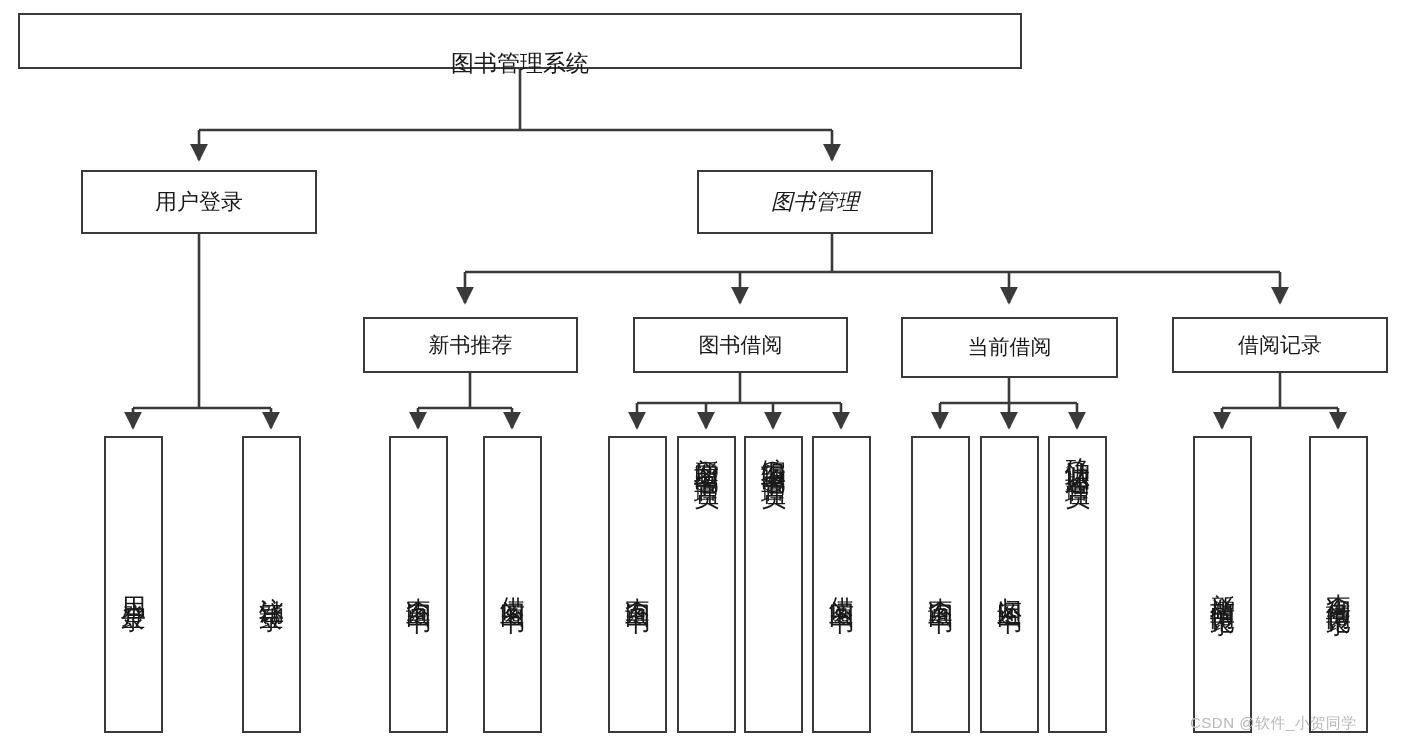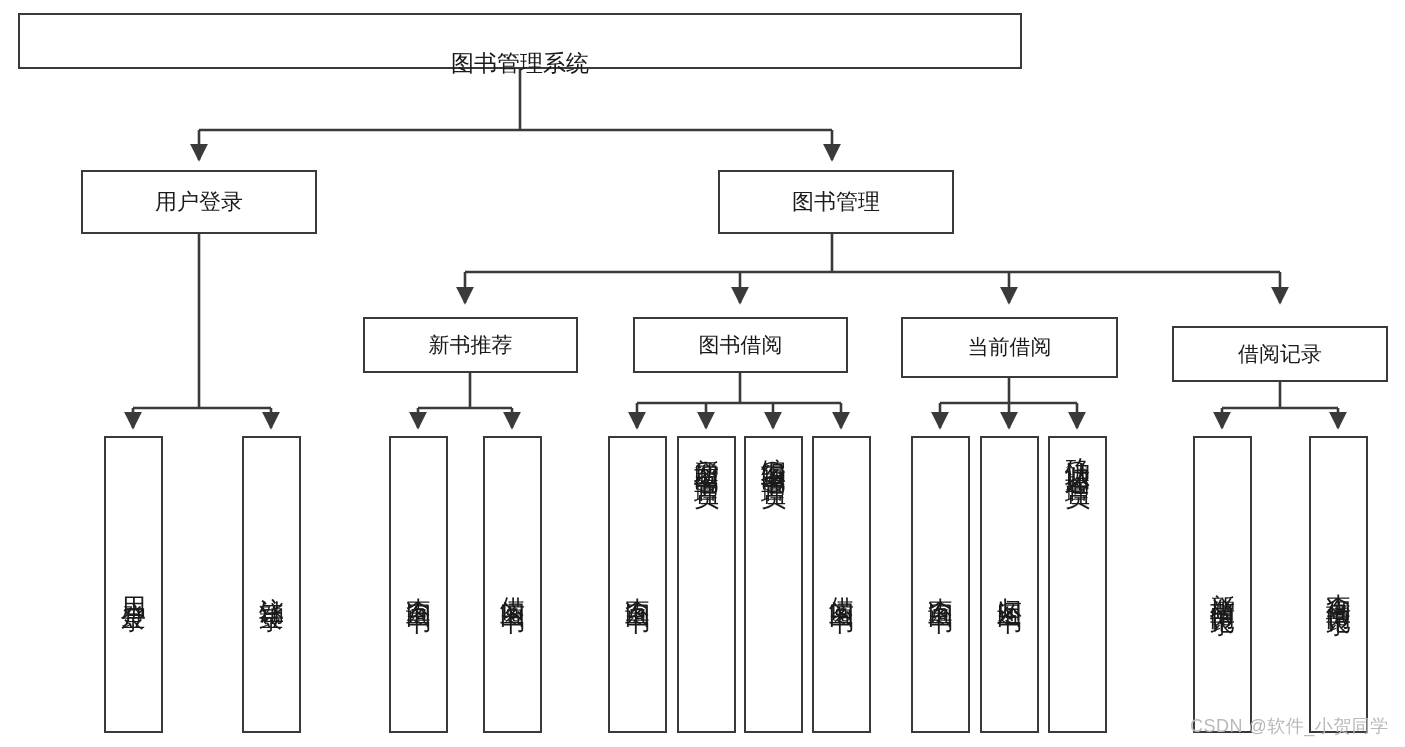--- a/index.html
+++ b/index.html
@@ -52,21 +52,21 @@
     text-orientation: upright;
     font-size: 25px;
     letter-spacing: 4px;
     line-height: 1;
     white-space: nowrap;
   }
   .leaf.align-middle { align-items: center; }
   .watermark {
     position: absolute;
     color: #b9b9b9;
-    font-size: 18px;
+    font-size: 15px;
     white-space: nowrap;
     letter-spacing: 0.5px;
   }
 </style>
 </head>
 <body>
 
 <div id="diagram-root">
 
   <svg id="edge-layer" viewBox="0 0 1405 747" xmlns="http://www.w3.org/2000/svg">
@@ -119,34 +119,34 @@
     </g>
   </svg>
 
   <div class="node level-root" style="left:18px; top:13px; width:1004px; height:56px;">
     <span class="node-label">图书管理系统</span>
   </div>
 
   <div class="node level-2" style="left:81px; top:170px; width:236px; height:64px;">
     <span class="node-label">用户登录</span>
   </div>
-  <div class="node level-2" style="left:718px; top:170px; width:236px; height:64px;">
+  <div class="node level-2" style="left:697px; top:170px; width:236px; height:64px;font-style:italic;">
     <span class="node-label">图书管理</span>
   </div>
 
   <div class="node level-3" style="left:633px; top:317px; width:215px; height:56px;">
     <span class="node-label">图书借阅</span>
   </div>
   <div class="node level-3" style="left:363px; top:317px; width:215px; height:56px;">
     <span class="node-label">新书推荐</span>
   </div>
   <div class="node level-3" style="left:901px; top:317px; width:217px; height:61px;">
     <span class="node-label">当前借阅</span>
   </div>
-  <div class="node level-3" style="left:1172px; top:326px; width:216px; height:56px;">
+  <div class="node level-3" style="left:1172px; top:317px; width:216px; height:56px;">
     <span class="node-label">借阅记录</span>
   </div>
 
   <div class="node leaf align-middle" style="left:104px; top:436px; width:59px; height:297px;">
     <span class="node-label">用户登录</span>
   </div>
   <div class="node leaf align-middle" style="left:242px; top:436px; width:59px; height:297px;">
     <span class="node-label">注销登录</span>
   </div>
 

